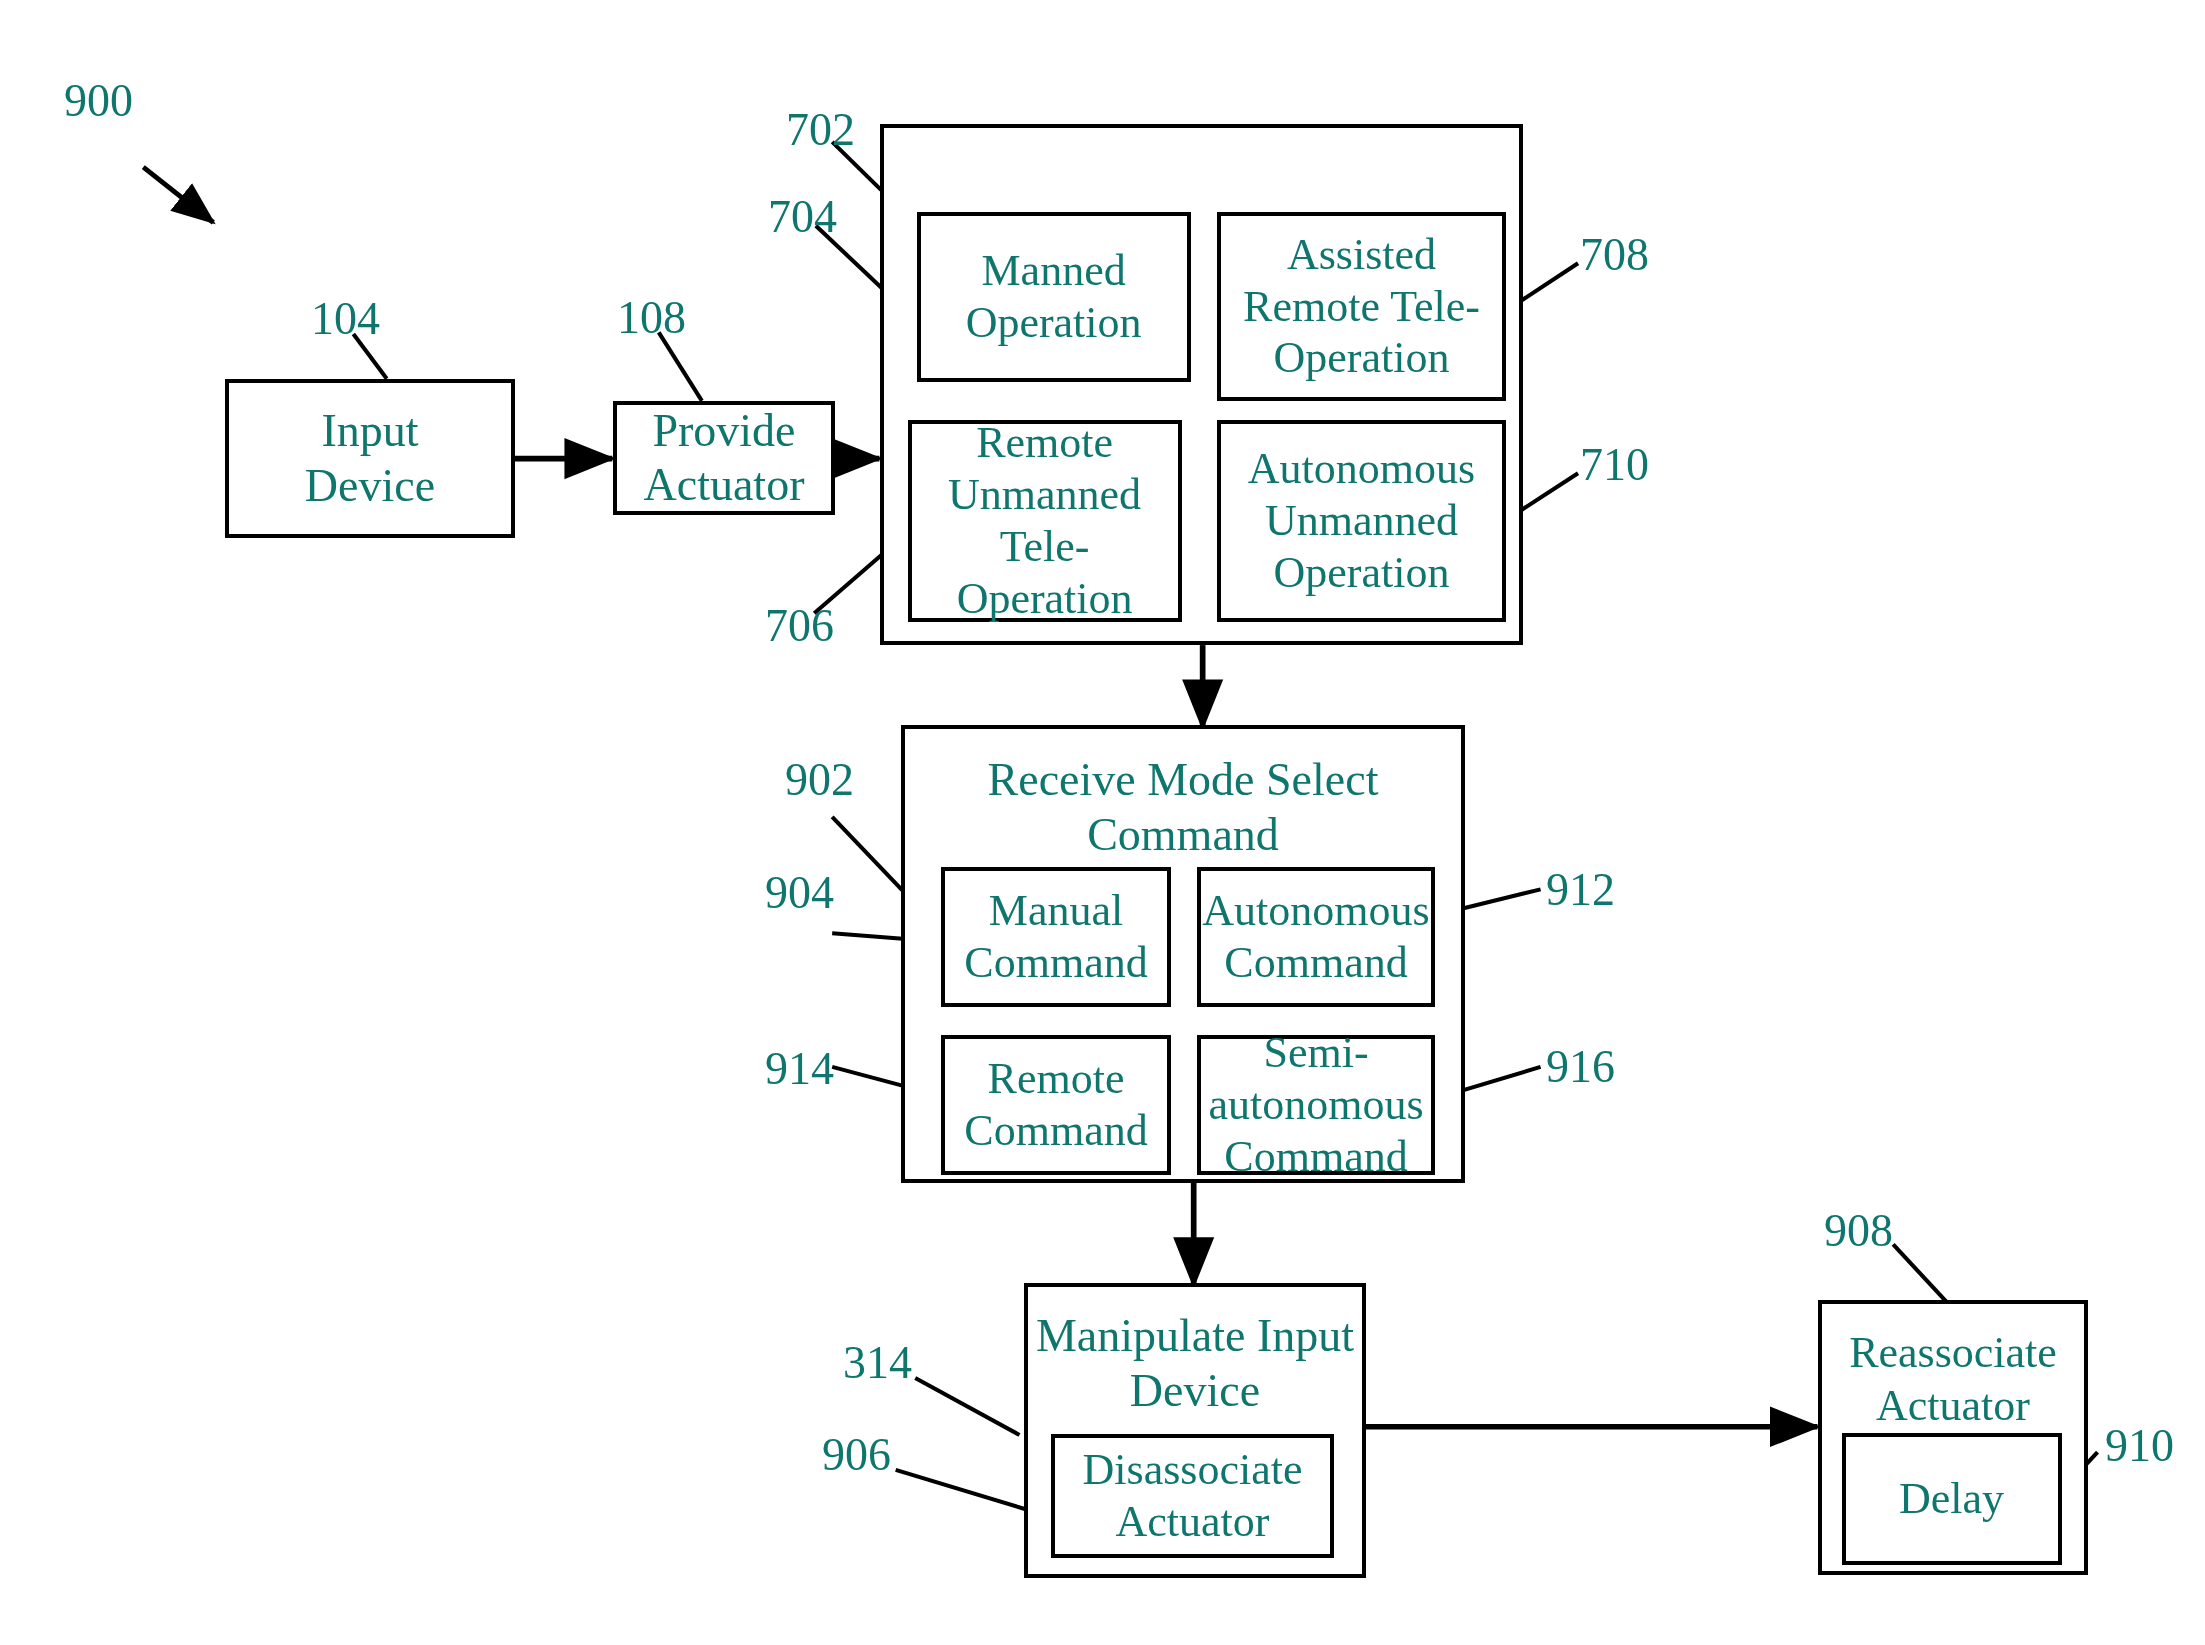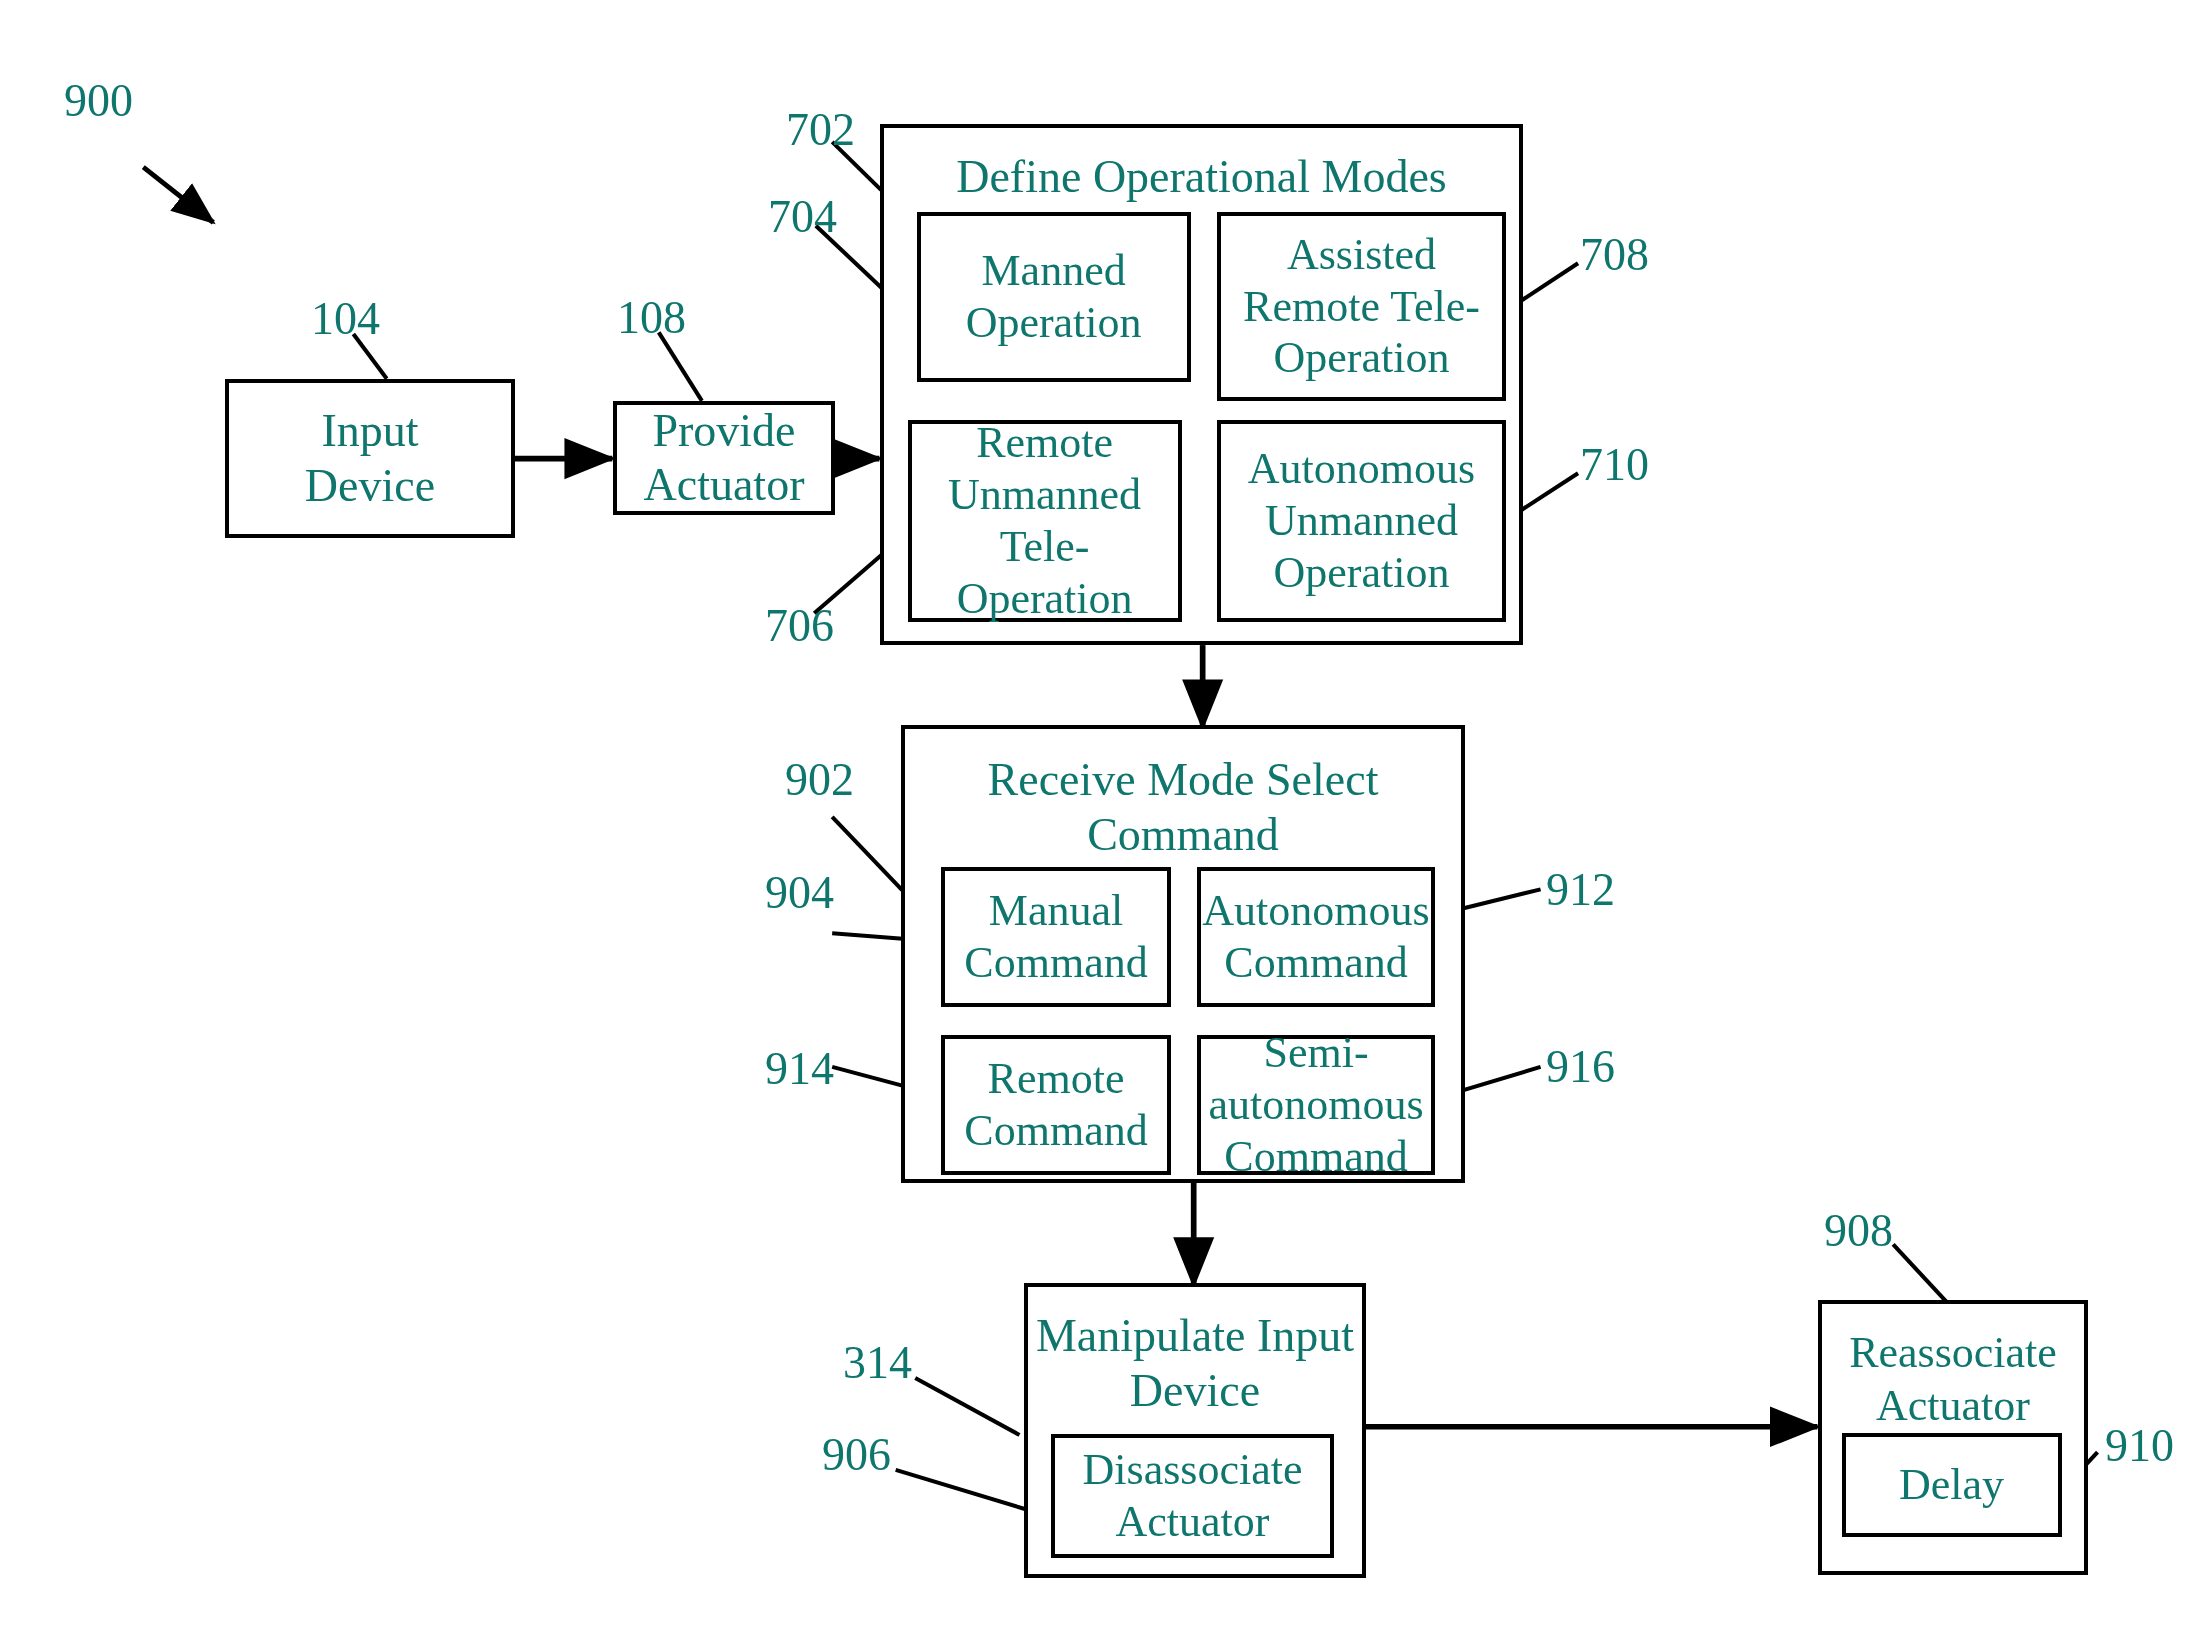--- a/index.html
+++ b/index.html
@@ -134,21 +134,20 @@
     <span style="white-space:pre-line;">Input
 Device</span>
   </div>
 
   <div class="box t56" style="left:613px; top:401px; width:222px; height:114px;">
     <span style="white-space:pre-line;">Provide
 Actuator</span>
   </div>
 
   <div class="box outer-box" style="left:880px; top:124px; width:643px; height:521px;">
-    <div class="outer-title t56" style="top:21px;">Define Operational Modes</div>
 
     <div class="box t54" style="left:23.6px; top:84px; width:274px; height:170px;margin-left:9px;">
       <span style="white-space:pre-line;">Manned
 Operation</span>
     </div>
 
     <div class="box t54" style="left:333px; top:84px; width:289px; height:189px;">
       <span style="white-space:pre-line;">Assisted
 Remote Tele-
 Operation</span>
@@ -201,19 +200,19 @@
     <div class="box t54" style="left:23px; top:147px; width:283px; height:124px;">
       <span style="white-space:pre-line;">Disassociate
 Actuator</span>
     </div>
   </div>
 
   <div class="box outer-box" style="left:1818px; top:1300px; width:270px; height:275px;">
     <div class="outer-title t54" style="top:23px; white-space:pre-line;">Reassociate
 Actuator</div>
 
-    <div class="box t54" style="left:19.5px; top:129px; width:220px; height:104px;">
+    <div class="box t54" style="left:19.5px; top:129px; width:220px; height:132px;">
       <span style="white-space:pre-line;">Delay</span>
     </div>
   </div>
 
 </div>
 
 
 </body></html>

